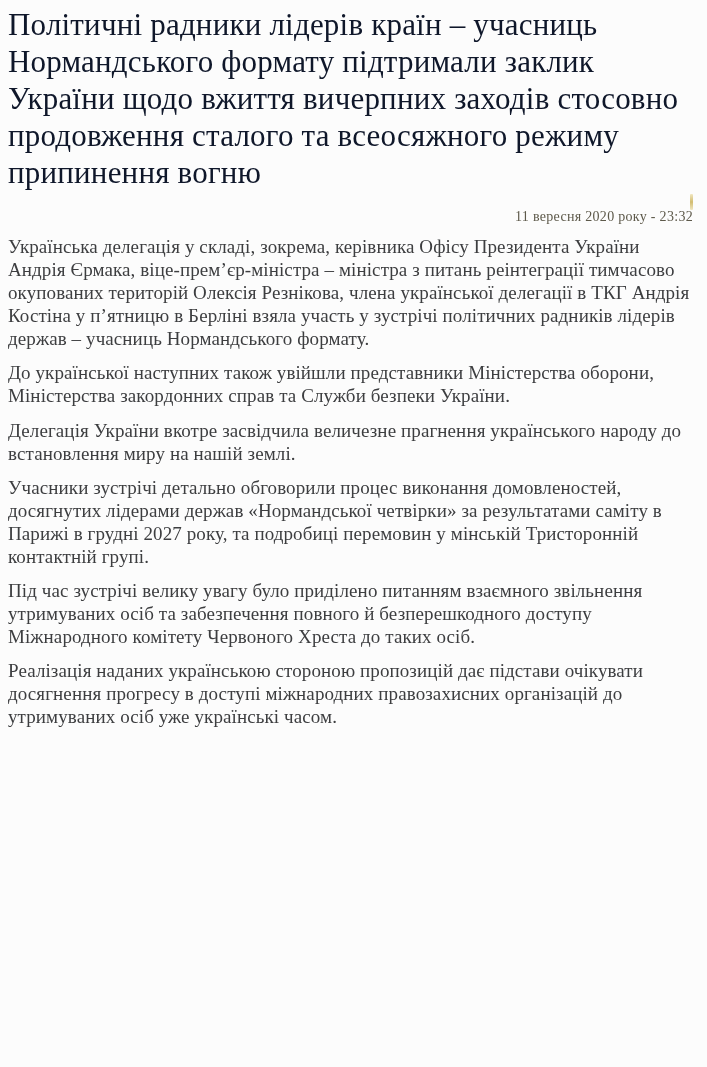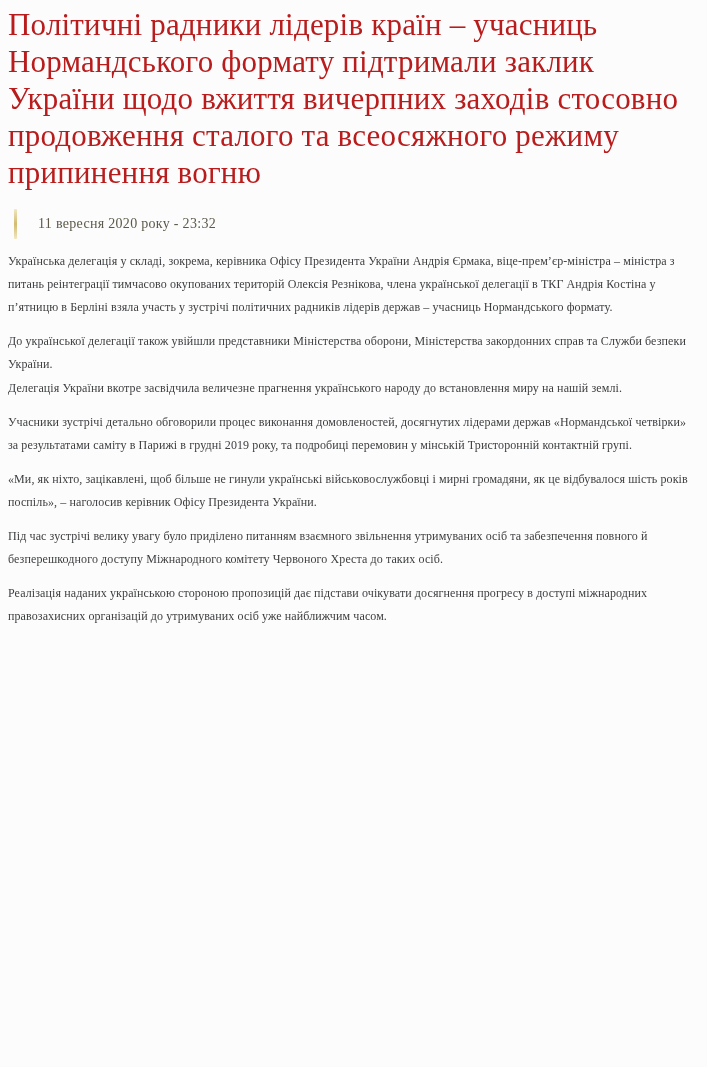--- a/index.html
+++ b/index.html
@@ -18,72 +18,72 @@
     width: 707px;
     min-height: 1067px;
     padding: 6px 14px 12px 8px;
     background: #fcfcfc;
   }
   .article-title {
     margin: 0;
     font-size: 31px;
     line-height: 37px;
     font-weight: 400;
-    color: #b91c1c;
+    color: #0f172a;
     letter-spacing: 0.2px;
   }
   .date-row {
     display: flex;
-    align-items: center;
-    margin-top: 18px;
+    align-items: flex-end;
+    margin-top: 3px;
     height: 30px;
+    flex-direction: column;
   }
   .accent-bar {
     width: 3px;
     height: 30px;
     margin-left: 6px;
     background: linear-gradient(to bottom, #f1e7c2, #d2bc70 50%, #f1e7c2);
     border-radius: 1px;
   }
   .date-text {
     margin-left: 21px;
     font-size: 14px;
     line-height: 14px;
     color: #5d594a;
     letter-spacing: 0.3px;
   }
   .article-body {
     margin-top: 9px;
   }
   .article-body p {
     margin: 11px 0 0 0;
-    font-size: 12px;
+    font-size: 19px;
     line-height: 23px;
     color: #3d3e40;
     letter-spacing: 0.1px;
   }
   .article-body p.no-gap {
-    margin-top: 1px;
+    margin-top: 12px;
   }
 </style>
 </head>
 <body>
 
 <div class="page">
 
   <h1 class="article-title">Політичні радники лідерів країн – учасниць Нормандського формату підтримали заклик України щодо вжиття вичерпних заходів стосовно продовження сталого та всеосяжного режиму припинення вогню</h1>
 
   <div class="date-row">
     <div class="accent-bar" style="background: linear-gradient(rgb(241, 231, 194), rgb(210, 188, 112) 50%, rgb(241, 231, 194));"></div>
     <span class="date-text">11 вересня 2020 року - 23:32</span>
   </div>
 
   <div class="article-body">
       <p>Українська делегація у складі, зокрема, керівника Офісу Президента України Андрія Єрмака, віце-прем’єр-міністра – міністра з питань реінтеграції тимчасово окупованих територій Олексія Резнікова, члена української делегації в ТКГ Андрія Костіна у п’ятницю в Берліні взяла участь у зустрічі політичних радників лідерів держав – учасниць Нормандського формату.</p>
-      <p>До української делегації також увійшли представники Міністерства оборони, Міністерства закордонних справ та Служби безпеки України.</p>
+      <p>До української наступних також увійшли представники Міністерства оборони, Міністерства закордонних справ та Служби безпеки України.</p>
       <p class="no-gap">Делегація України вкотре засвідчила величезне прагнення українського народу до встановлення миру на нашій землі.</p>
-      <p>Учасники зустрічі детально обговорили процес виконання домовленостей, досягнутих лідерами держав «Нормандської четвірки» за результатами саміту в Парижі в грудні 2019 року, та подробиці перемовин у мінській Тристоронній контактній групі.</p>
-      <p>«Ми, як ніхто, зацікавлені, щоб більше не гинули українські військовослужбовці і мирні громадяни, як це відбувалося шість років поспіль», – наголосив керівник Офісу Президента України.</p>
+      <p>Учасники зустрічі детально обговорили процес виконання домовленостей, досягнутих лідерами держав «Нормандської четвірки» за результатами саміту в Парижі в грудні 2027 року, та подробиці перемовин у мінській Тристоронній контактній групі.</p>
       <p>Під час зустрічі велику увагу було приділено питанням взаємного звільнення утримуваних осіб та забезпечення повного й безперешкодного доступу Міжнародного комітету Червоного Хреста до таких осіб.</p>
-      <p>Реалізація наданих українською стороною пропозицій дає підстави очікувати досягнення прогресу в доступі міжнародних правозахисних організацій до утримуваних осіб уже найближчим часом.</p>
+      <p>Реалізація наданих українською стороною пропозицій дає підстави очікувати досягнення прогресу в доступі міжнародних правозахисних організацій до утримуваних осіб уже українські часом.</p>
     </div>
 
 </div>
 
 </body></html>

